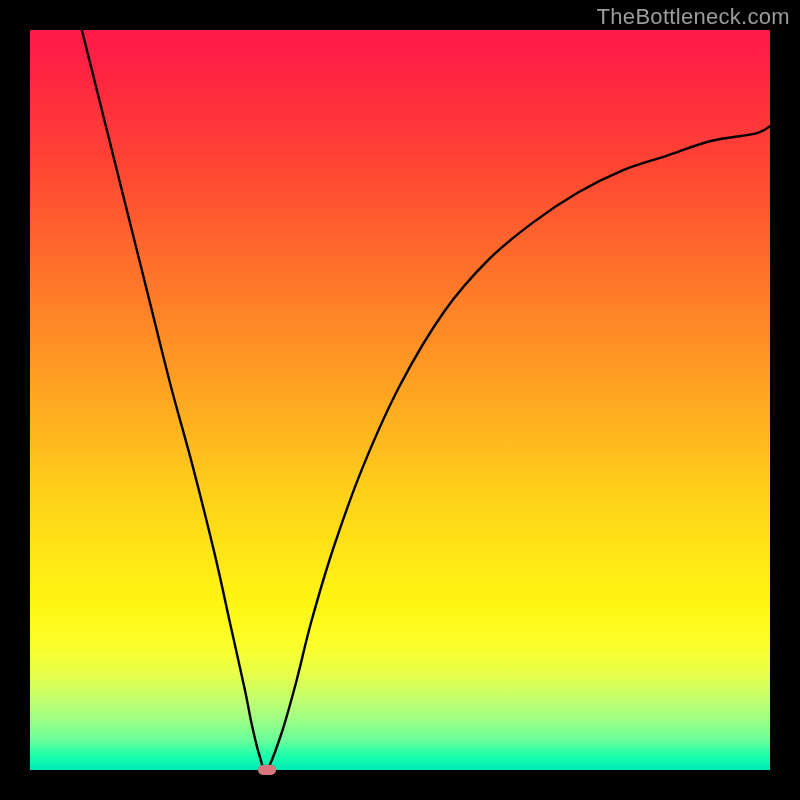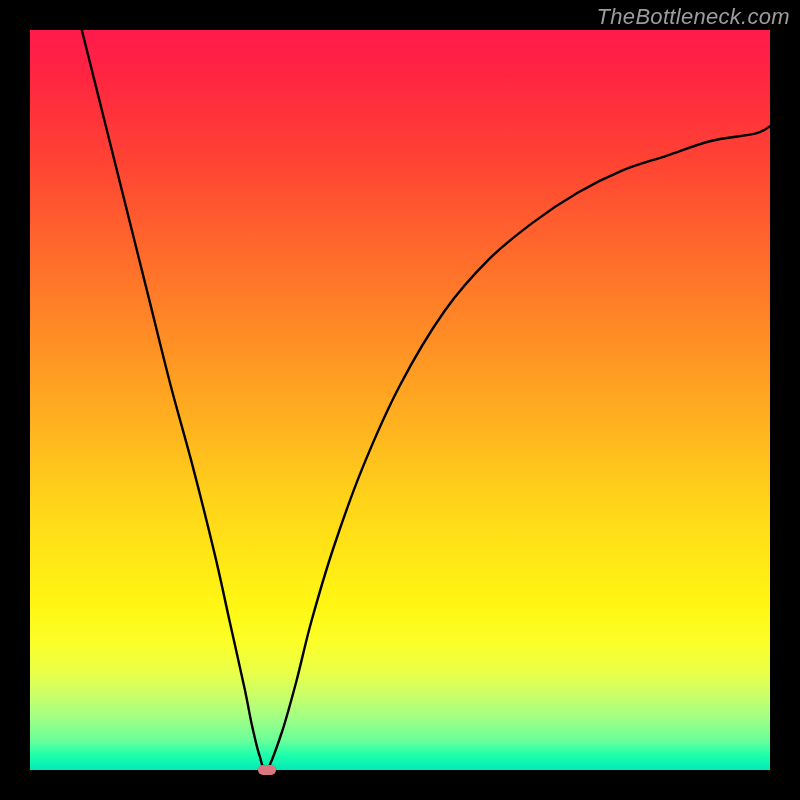--- a/index.html
+++ b/index.html
@@ -9,21 +9,20 @@
     height: 800px;
     background: #000;
     overflow: hidden;
     font-family: Arial, Helvetica, sans-serif;
   }
   .frame {
     position: relative;
     width: 800px;
     height: 800px;
     background: #000;
-    font-style: italic;
   }
   .plot {
     position: absolute;
     left: 30px;
     top: 30px;
     width: 740px;
     height: 740px;
     background: linear-gradient(
       to bottom,
       #ff1a4b 0%,

